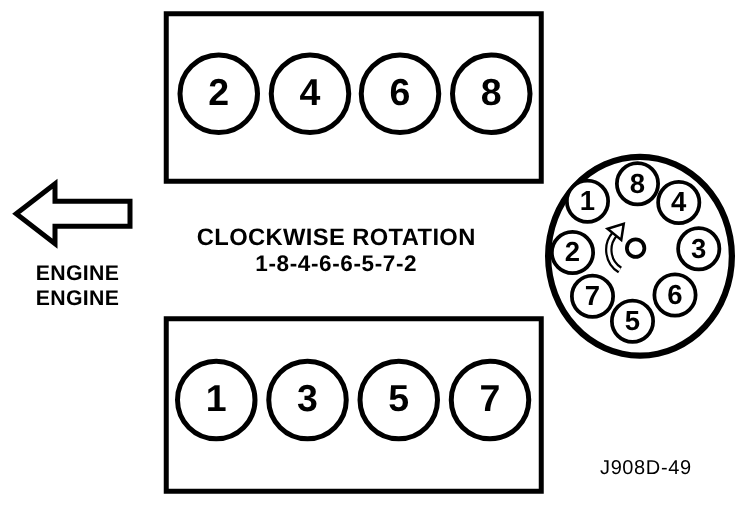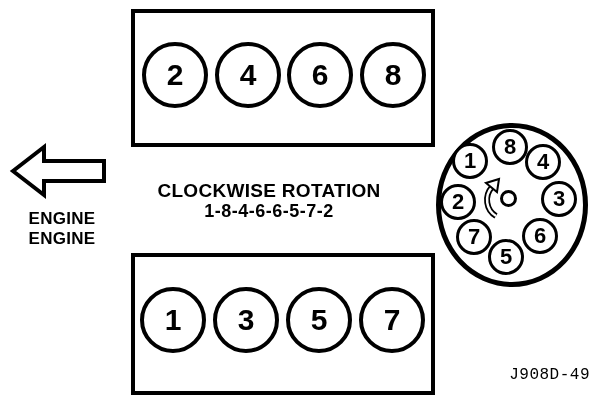--- a/index.html
+++ b/index.html
@@ -34,22 +34,22 @@
   }
   
   .front-label{
     position:absolute;left:7px;top:209px;width:110px;text-align:center;
     font-weight:bold;font-size:17px;line-height:20px;letter-spacing:.3px;
   }
   .rotation-block{position:absolute;left:134px;top:180px;width:270px;text-align:center;}
   .rotation-title{font-weight:bold;font-size:19px;line-height:21px;letter-spacing:.3px;}
   .firing-order{font-weight:bold;font-size:18px;line-height:21px;letter-spacing:.5px;}
   .figure-id{
-    position:absolute;left:480px;top:366px;width:110px;text-align:right;
-    font-family:Liberation Mono, monospace;font-size:16px;letter-spacing:.5px;
+    position:absolute;left:480px;top:366px;width:110px;text-align:left;
+    font-family:Liberation Sans, sans-serif;font-size:16px;letter-spacing:.5px;
   }
   .arrow-svg{position:absolute;left:0;top:0;overflow:visible;}
 </style>
 </head>
 <body>
 
 <div class="stage">
 
   <div class="bank bank-top"></div>
   <div class="cyl" style="left:142px;top:42px;">

